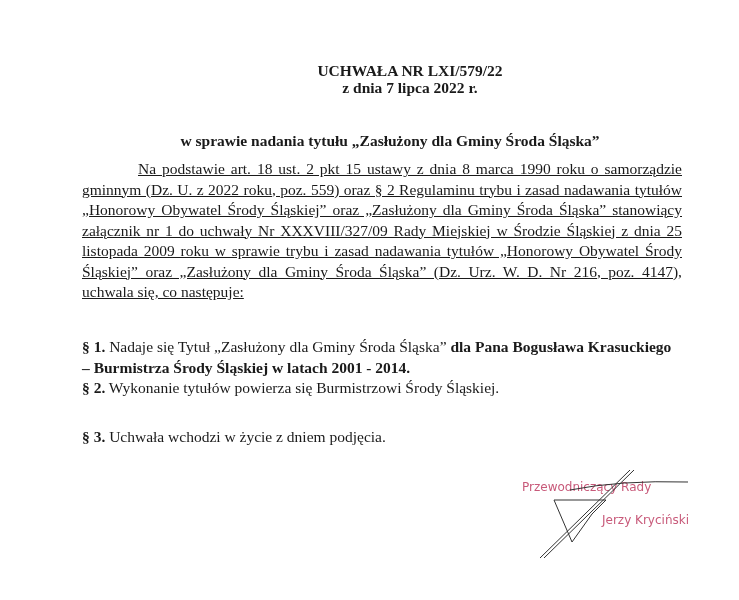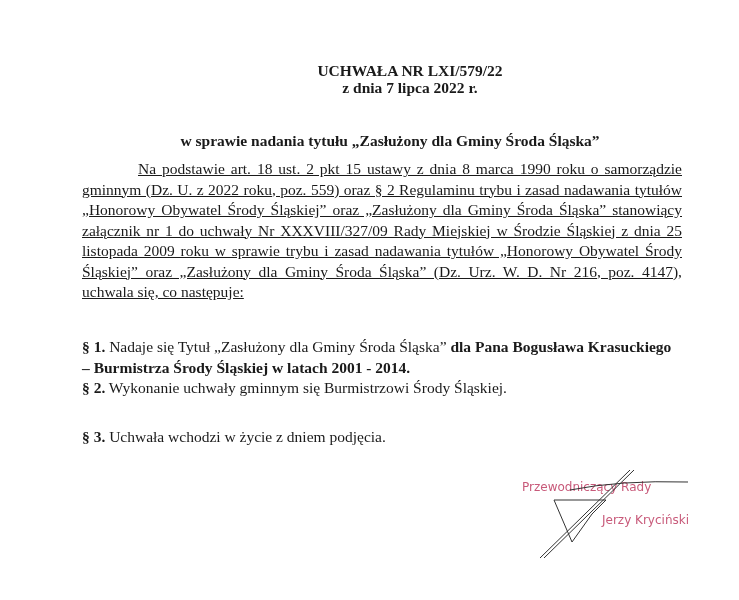--- a/index.html
+++ b/index.html
@@ -35,21 +35,21 @@
 <div class="subject">w sprawie nadania tytułu „Zasłużony dla Gminy Środa Śląska”</div>
 
 <div class="preamble">
   <p>Na podstawie art. 18 ust. 2 pkt 15 ustawy z dnia 8 marca 1990 roku o samorządzie gminnym (Dz. U. z 2022 roku, poz. 559) oraz § 2 Regulaminu trybu i zasad nadawania tytułów „Honorowy Obywatel Środy Śląskiej” oraz „Zasłużony dla Gminy Środa Śląska” stanowiący załącznik nr 1 do uchwały Nr XXXVIII/327/09 Rady Miejskiej w Środzie Śląskiej z dnia 25 listopada 2009 roku w sprawie trybu i zasad nadawania tytułów „Honorowy Obywatel Środy Śląskiej” oraz „Zasłużony dla Gminy Środa Śląska” (Dz. Urz. W. D. Nr 216, poz. 4147), uchwala się, co następuje:</p>
 </div>
 
 <div class="par" id="p1">
   <b>§ 1.</b><span> Nadaje się Tytuł „Zasłużony dla Gminy Środa Śląska” </span><b>dla Pana Bogusława Krasuckiego – Burmistrza Środy Śląskiej w latach 2001 - 2014.</b>
 </div>
 <div class="par" id="p2">
-  <b>§ 2.</b><span> Wykonanie uchwały gminnym się Burmistrzowi Środy Śląskiej.</span>
+  <b>§ 2.</b><span> Wykonanie tytułów powierza się Burmistrzowi Środy Śląskiej.</span>
 </div>
 <div class="par" id="p3">
   <b>§ 3.</b><span> Uchwała wchodzi w życie z dniem podjęcia.</span>
 </div>
 
 <div class="sig">
   <div class="t1">Przewodniczący Rady</div>
   <div class="t2">Jerzy Kryciński</div>
   <svg width="200" height="90">
     <path d="M30 88 L120 0 M34 88 L124 0" stroke="#333" stroke-width="1" fill="none"></path>

